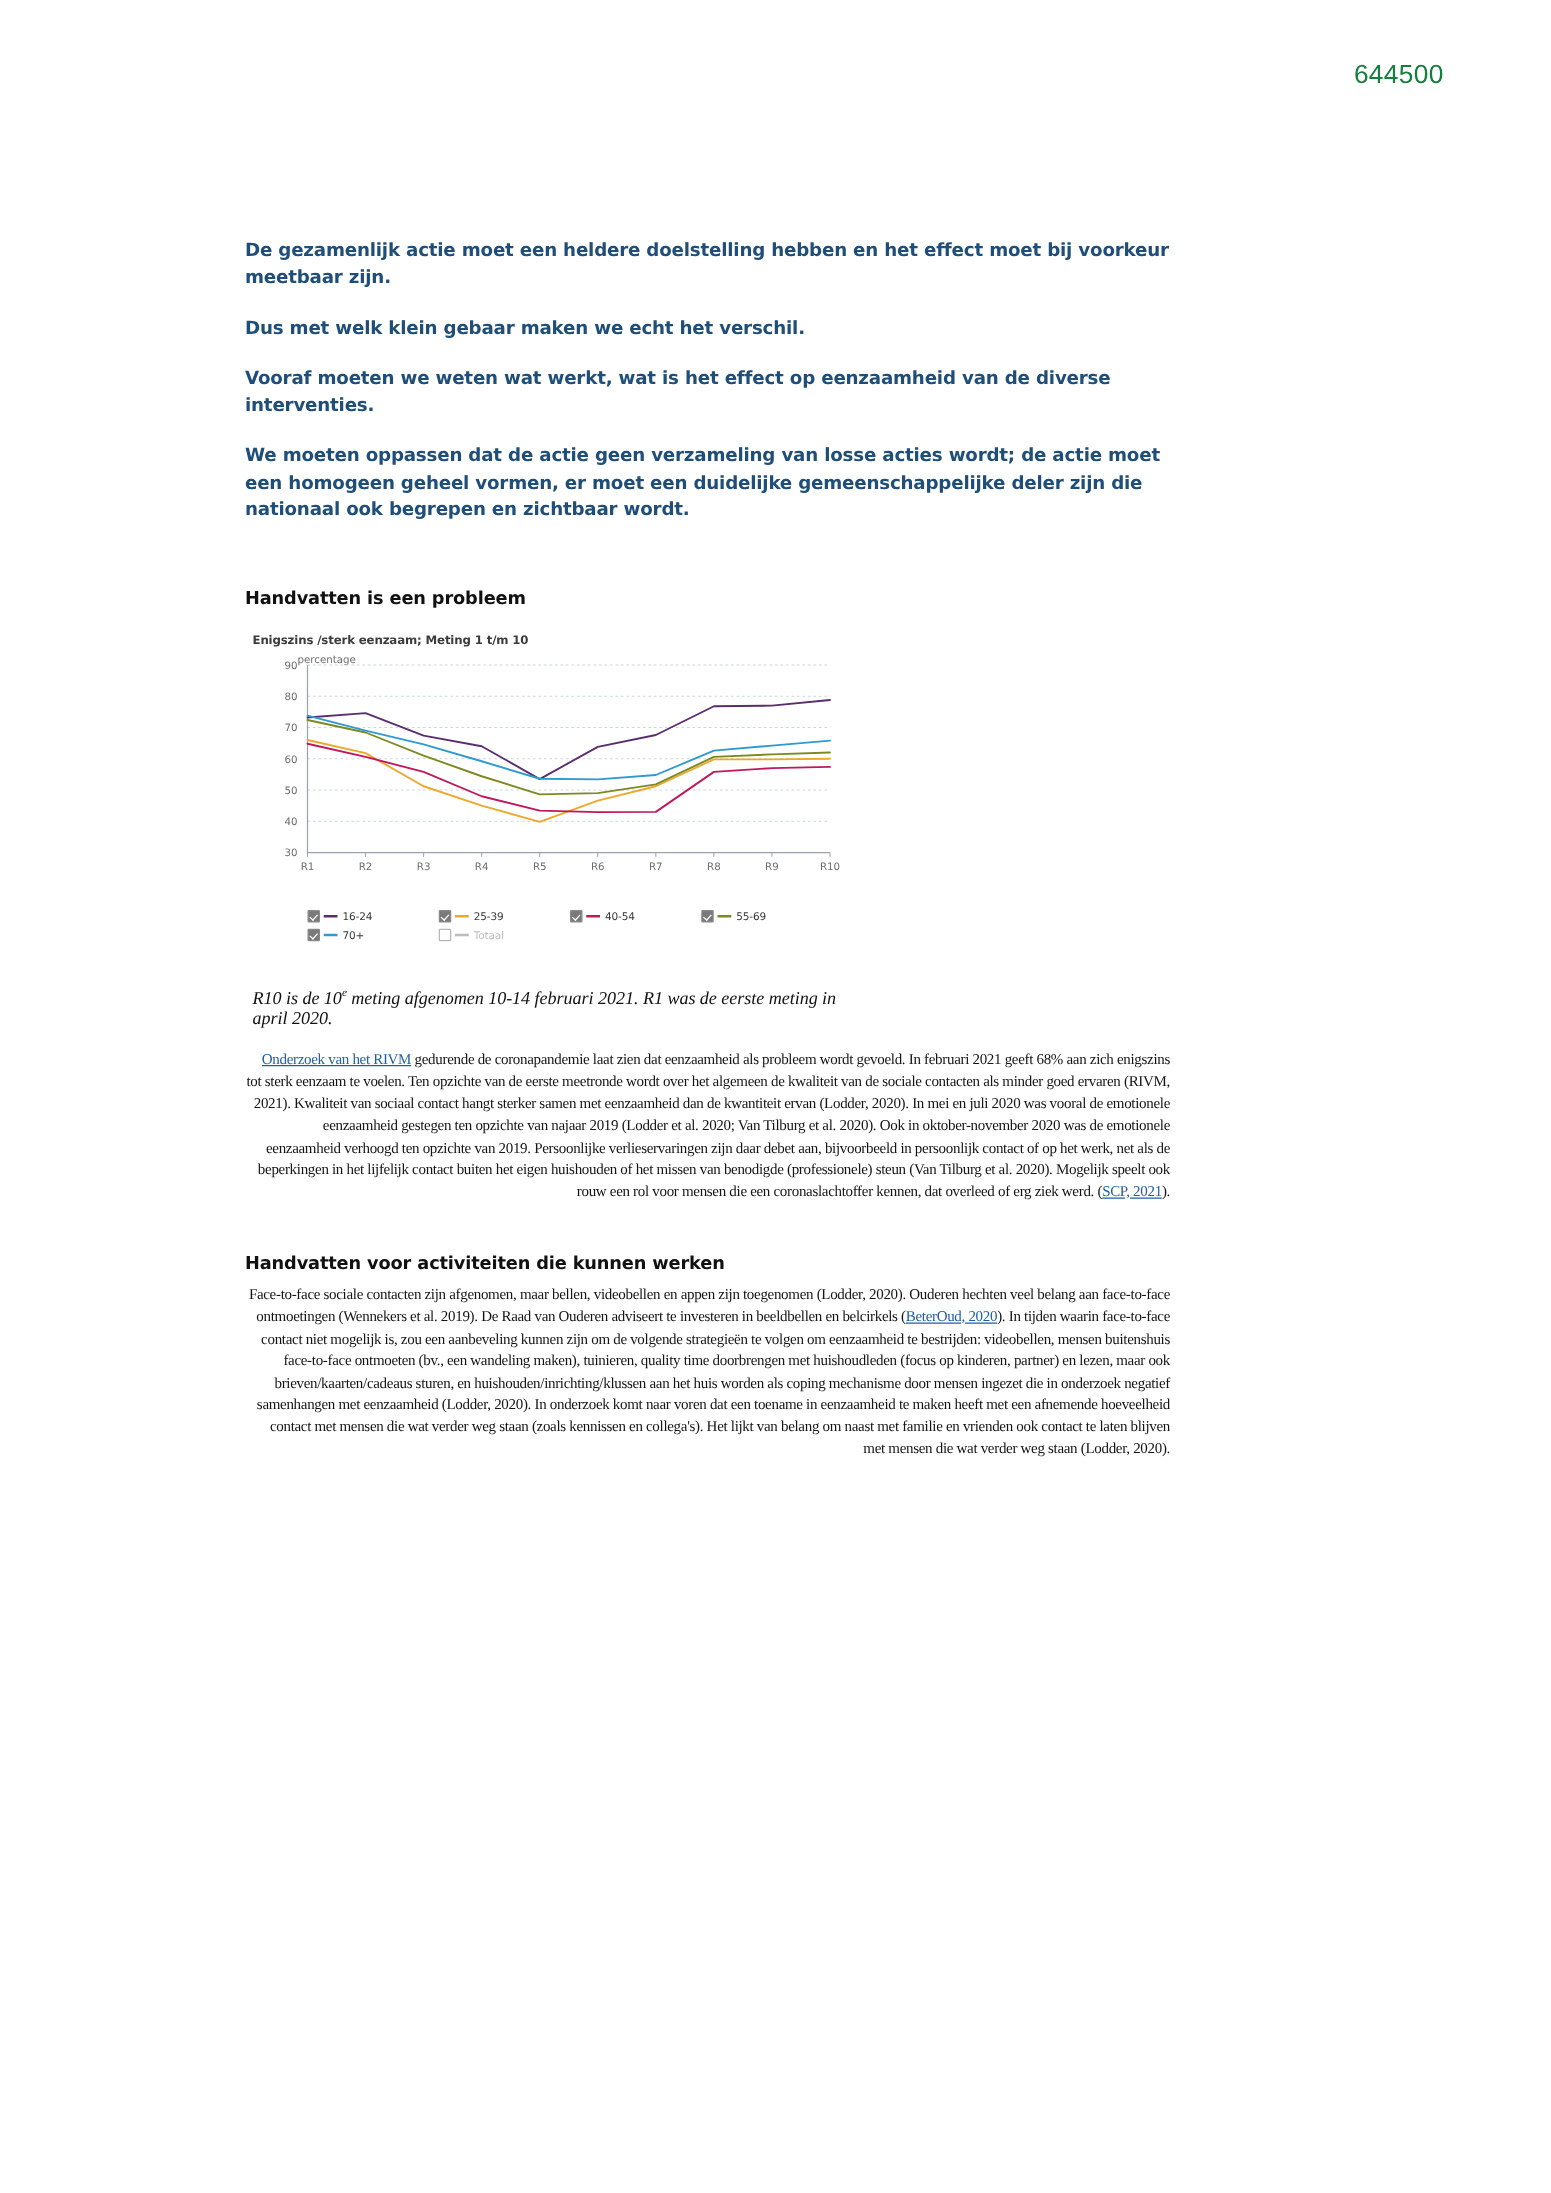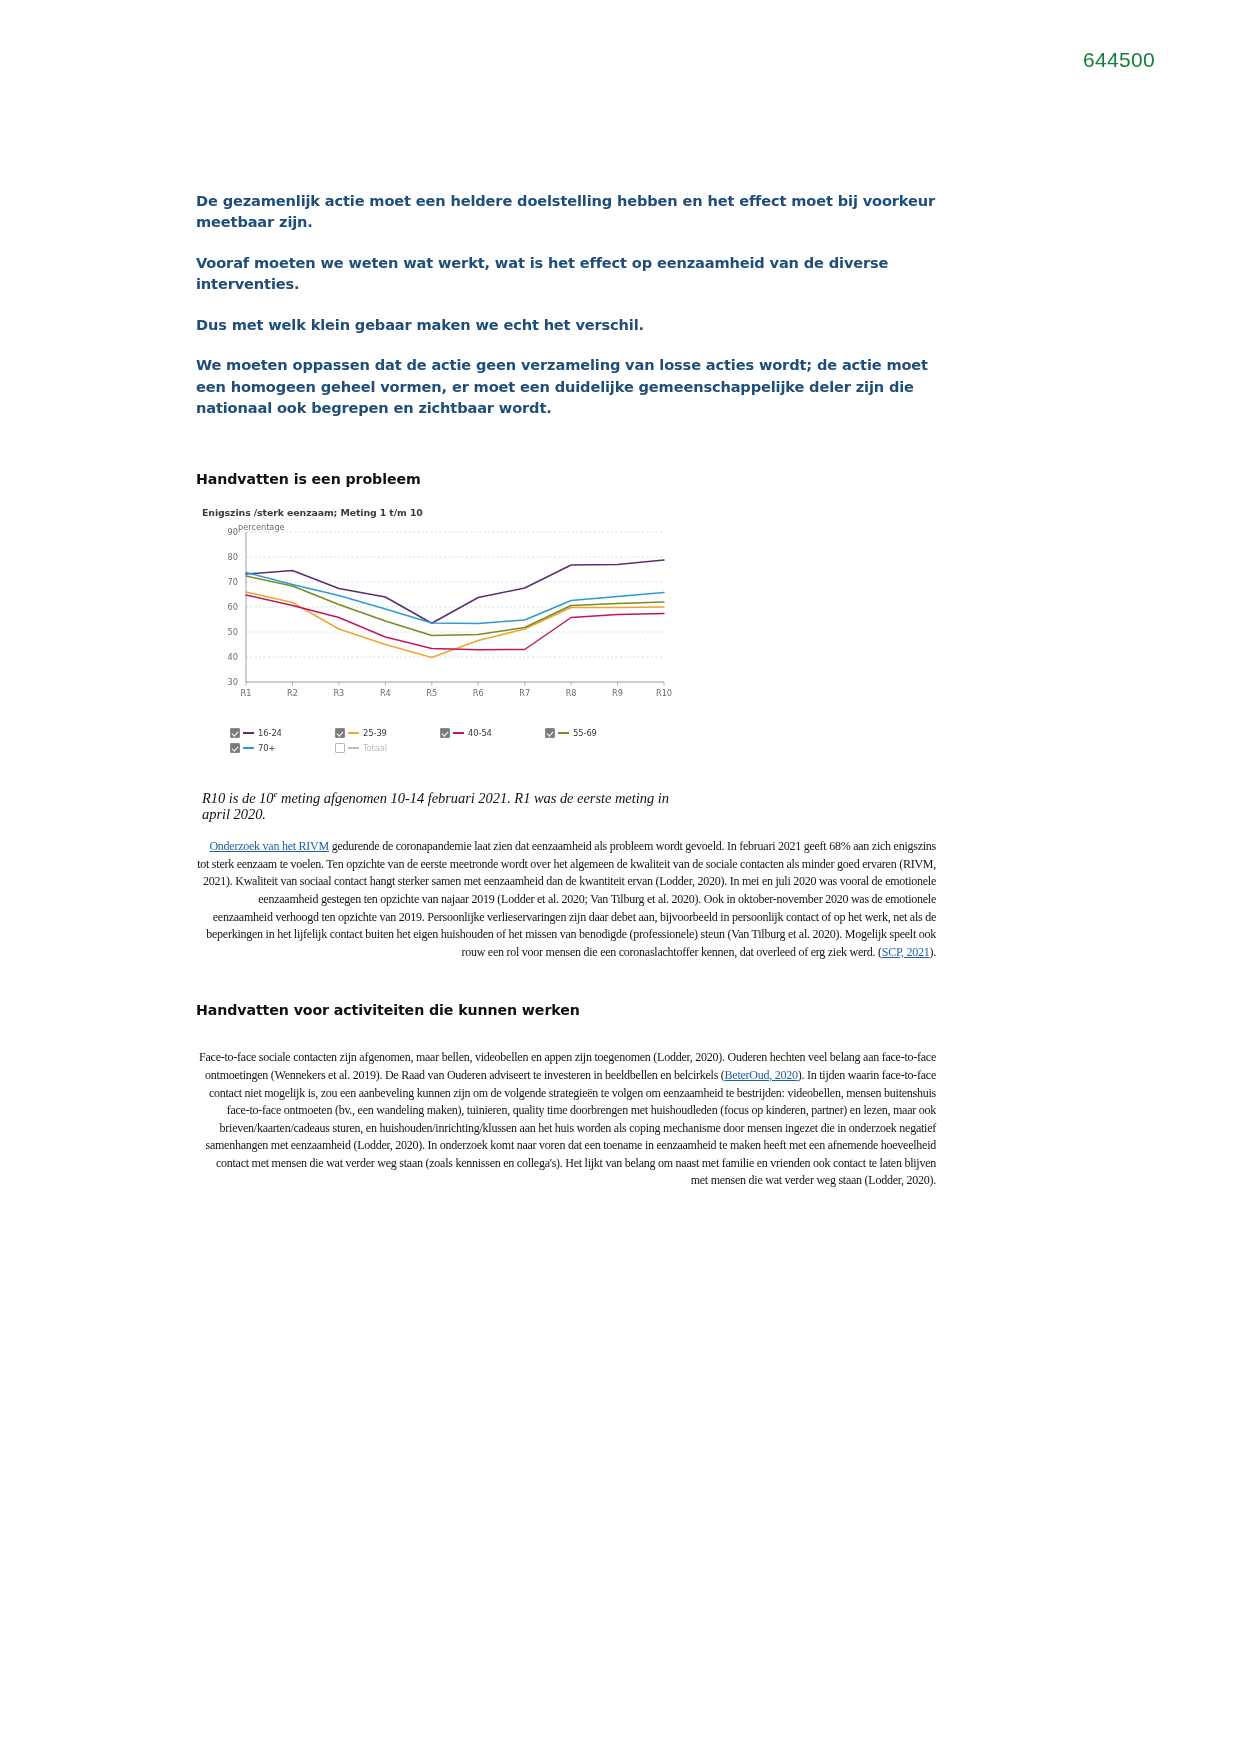--- a/index.html
+++ b/index.html
@@ -100,21 +100,21 @@
   }
   .plot-svg {
     position: absolute;
     left: 0;
     top: 0;
   }
 
   
   .legend {
     position: absolute;
-    left: 28px;
+    left: 44px;
     top: 222px;
     width: 420px;
     display: flex;
     flex-wrap: wrap;
   }
   .legend-item {
     width: 25%;
     display: flex;
     align-items: center;
     height: 15px;
@@ -172,39 +172,39 @@
   
   .body-text {
     margin-top: 15px;
     font-family: Liberation Serif, serif;
     font-size: 12px;
     line-height: 1.465;
     color: #141414;
     letter-spacing: -0.25px;
     text-align: right;
   }
-  .body-text.second { margin-top: 31px; }
+  .body-text.second { margin-top: 8px; }
   a.doclink {
     color: #1f5fa8;
     text-decoration: underline;
   }
 </style>
 </head>
 <body>
 
 <div class="page">
 
   <div class="page-number">644500</div>
 
   <div class="content">
 
     <div class="intro">
       <p>De gezamenlijk actie moet een heldere doelstelling hebben en het effect moet bij voorkeur meetbaar zijn.</p>
+      <p>Dus met welk klein gebaar maken we echt het verschil.</p>
       <p>Vooraf moeten we weten wat werkt, wat is het effect op eenzaamheid van de diverse interventies.</p>
-      <p>Dus met welk klein gebaar maken we echt het verschil.</p>
       <p>We moeten oppassen dat de actie geen verzameling van losse acties wordt; de actie moet een homogeen geheel vormen, er moet een duidelijke gemeenschappelijke deler zijn die nationaal ook begrepen en zichtbaar wordt.</p>
     </div>
 
     <h2 class="section-heading heading-eenzaamheid">Handvatten is een probleem</h2>
 
     <div class="figure">
       <div class="chart-box">
 
         <div class="chart-title">Enigszins /sterk eenzaam; Meting 1 t/m 10</div>
         <div class="axis-unit">percentage</div>

